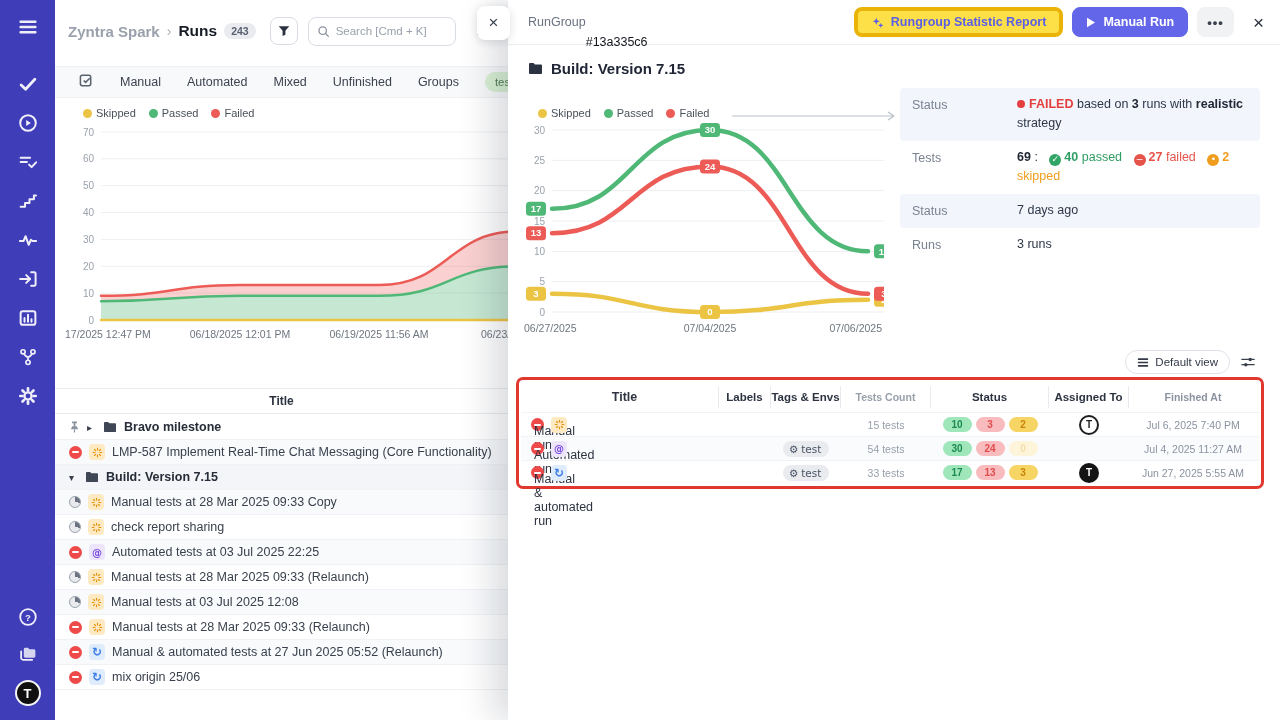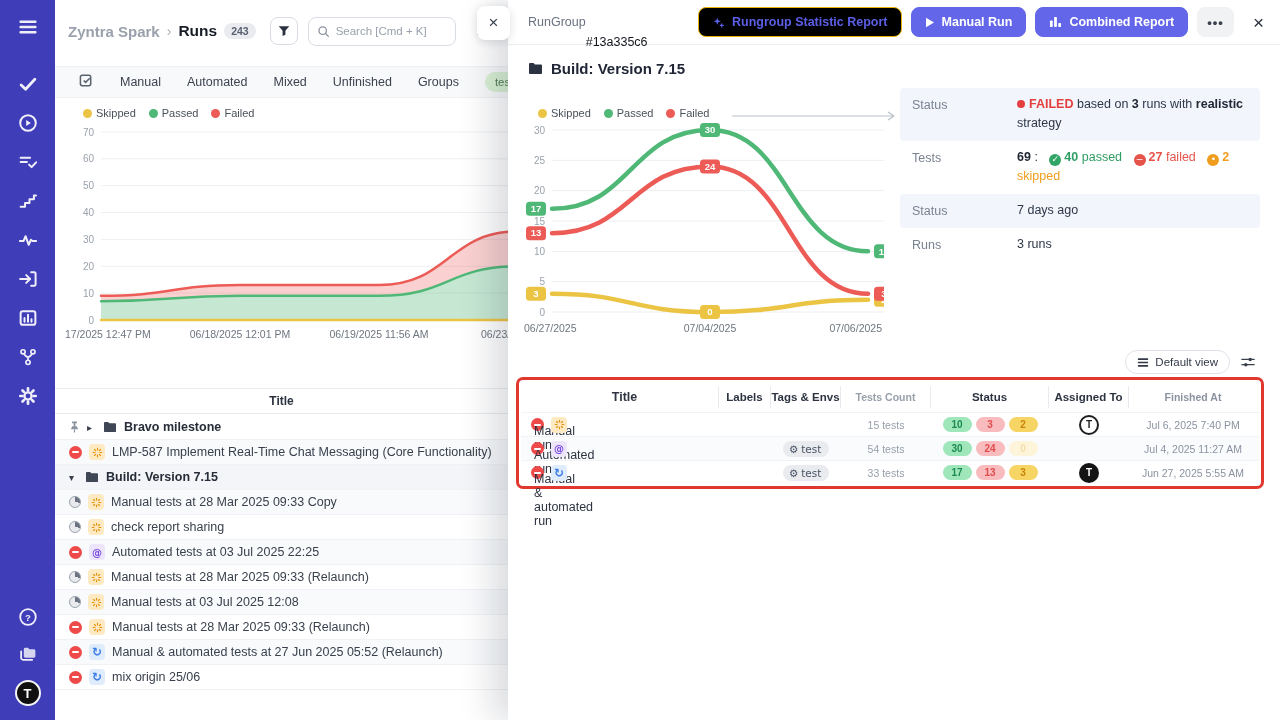--- a/index.html
+++ b/index.html
@@ -62,21 +62,21 @@
   #close-tab-button { position:absolute; left:477px; top:6px; width:33px; height:34px; background:#fff; border-radius:8px; box-shadow:0 2px 8px rgba(20,25,50,.14); display:flex; align-items:center; justify-content:center; font-size:17px; color:#3a4150; cursor:pointer; z-index:30; }
 
   
   #drawer { position:absolute; left:508px; top:0; width:772px; height:720px; background:#fff; box-shadow:-14px 0 34px rgba(15,20,40,.16); z-index:20; }
   #dr-header { position:absolute; left:0; top:0; width:100%; height:45px; border-bottom:1px solid #ebedf0; display:flex; align-items:center; padding:0 16px 0 20px; }
   #dr-title { display:flex; align-items:center; font-size:12.5px; white-space:nowrap; }
   .dr-group-label { color:#6b7280; }
   .dr-group-id { color:#14181f; font-weight:normal;margin-top:40px; }
   #dr-actions { margin-left:auto; display:flex; align-items:center; gap:9px; }
   .btn { height:30px; border-radius:8px; display:inline-flex; align-items:center; gap:7px; font-size:12.5px; font-weight:bold; padding:0 13px; cursor:pointer; white-space:nowrap; }
-  .btn-outline { background:#000000; border:1px solid #eab308; color:#5b5fe6; }
+  .btn-outline { background:#fde047; border:4px solid #eab308; color:#5b5fe6; }
   .btn-primary { background:#6366e9; border:1px solid #6366e9; color:#fff; }
   .btn-more { background:#f1f2f4; border:1px solid #f1f2f4; color:#3a414d; padding:0 9px; letter-spacing:1px; font-size:13px; }
   #dr-close { margin-left:10px; font-size:19px; color:#2d3340; cursor:pointer; line-height:1; }
   #build-title { position:absolute; left:20px; top:60px; display:flex; align-items:center; gap:8px; font-size:15px; font-weight:bold; color:#202635; }
 
   #dr-legend { position:absolute; left:30px; top:101px; }
   #legend-arrow { margin-left:10px; margin-top:6px; }
   #right-chart { position:absolute; left:14px; top:118px; }
 
   
@@ -436,30 +436,20 @@
             <path d="M6.5 2l1.2 3.3L11 6.5 7.7 7.7 6.5 11 5.3 7.7 2 6.5l3.3-1.2z" fill="#5b5fe6"></path>
             <path d="M12 9.5v4M10 11.5h4" stroke="#5b5fe6" stroke-width="1.4" stroke-linecap="round"></path>
           </svg>
         <span>Rungroup Statistic Report</span>
       </span>
       <span class="btn btn-primary">
         <svg width="10" height="11" viewBox="0 0 10 11">
             <path d="M1 0.8l8 4.7-8 4.7z" fill="#fff"></path>
           </svg>
         <span>Manual Run</span>
-      </span>
-      <span class="btn btn-primary">
-        <svg width="13" height="12" viewBox="0 0 14 13">
-            <g fill="#fff">
-              <rect x="1" y="5" width="3" height="7" rx="0.8"></rect>
-              <rect x="5.5" y="1" width="3" height="11" rx="0.8"></rect>
-              <rect x="10" y="7.5" width="3" height="4.5" rx="0.8"></rect>
-            </g>
-          </svg>
-        <span>Combined Report</span>
       </span>
       <span class="btn btn-more">•••</span>
       <span id="dr-close">×</span>
     </div>
   </div>
 
   <div id="build-title">
     <svg width="15" height="13" viewBox="0 0 16 14">
         <path d="M1 2.2C1 1.5 1.5 1 2.2 1h3.6l1.6 1.7h6.4c.7 0 1.2.5 1.2 1.2v8c0 .7-.5 1.1-1.2 1.1H2.2c-.7 0-1.2-.4-1.2-1.1z" fill="#2b3242"></path>
       </svg>

